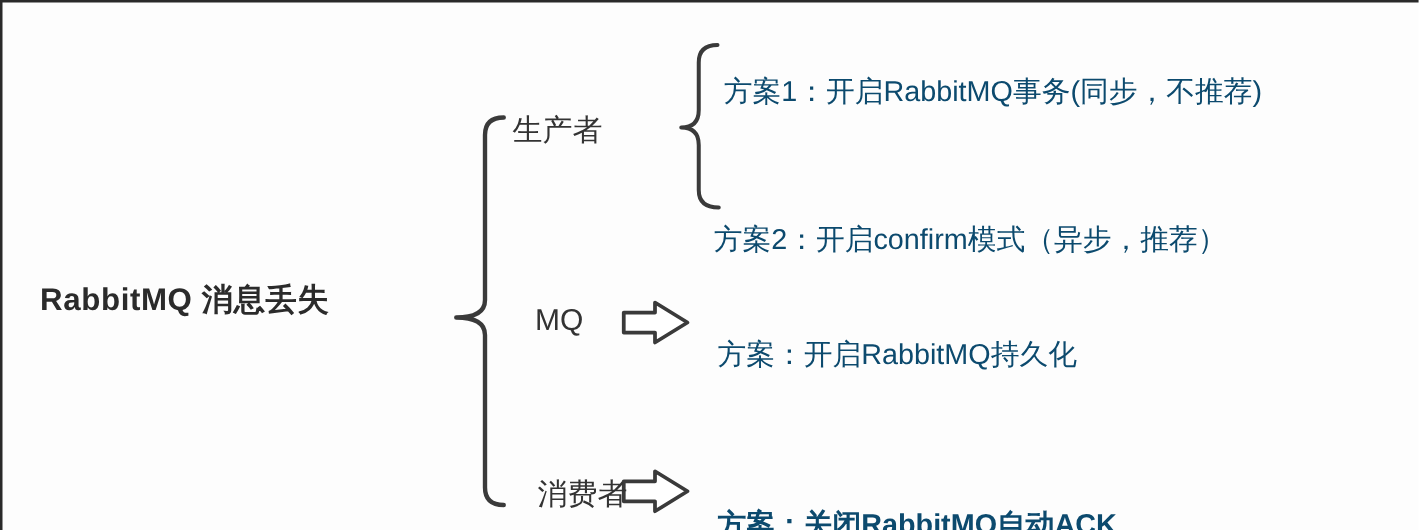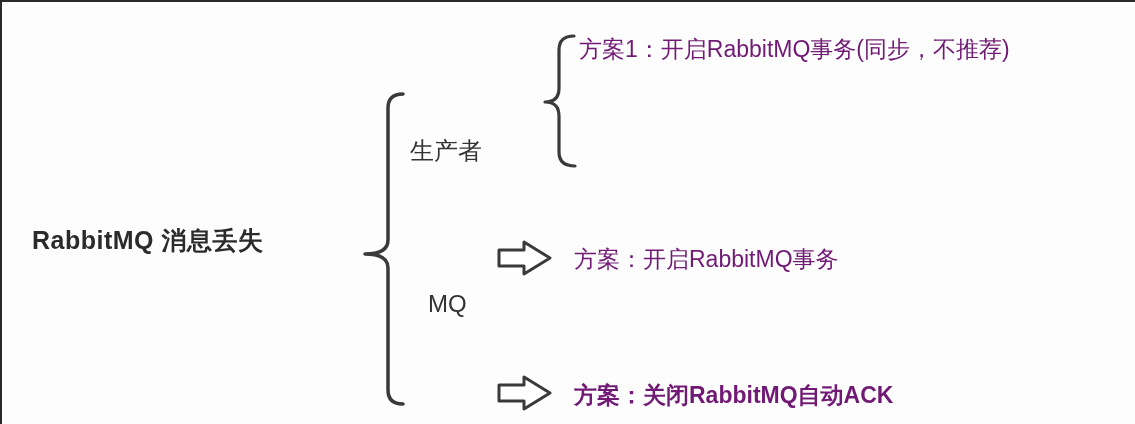--- a/index.html
+++ b/index.html
@@ -37,27 +37,27 @@
     font-weight: bold;
     color: #2b2b2b;
     line-height: 36px;
     letter-spacing: 0.5px;
   }
   .node-label {
     position: absolute;
     font-size: 24px;
     color: #333333;
     white-space: nowrap;
-    margin-top: 47px;
   }
   .solution-text {
     position: absolute;
     font-size: 23px;
-    color: #701a75;
+    color: #0c4a6e;
     white-space: nowrap;
+    margin-top: 24px;
   }
 </style>
 </head>
 <body>
 
 <div class="canvas">
 
   <svg class="svg-layer" viewBox="0 0 1135 424" xmlns="http://www.w3.org/2000/svg">
 
     <path d="M 401 92 Q 386 92 386 106 L 386 238 Q 386 252 363 252 Q 386 252 386 266 L 386 388 Q 386 402 401 402" fill="none" stroke="#3a3a3a" stroke-width="3.5" stroke-linecap="round" stroke-linejoin="round"></path>
@@ -68,20 +68,21 @@
 
     <path d="M 497 383 L 522 383 L 522 375 L 548 391 L 522 407 L 522 399 L 497 399 Z" fill="#ffffff" stroke="#3a3a3a" stroke-width="3" stroke-linejoin="round"></path>
   </svg>
 
   <div class="root-title">
     <div>RabbitMQ 消息丢失</div>
   </div>
 
   <div class="node-label" style="left:408px; top:86px;">生产者</div>
   <div class="solution-text" style="left:577px; top:32px;">方案1：开启RabbitMQ事务(同步，不推荐)</div>
+  <div class="solution-text" style="left:569px; top:150px;">方案2：开启confirm模式（异步，推荐）</div>
 
   <div class="node-label" style="left:426px; top:241px;">MQ</div>
-  <div class="solution-text" style="left:572px; top:242px;">方案：开启RabbitMQ事务</div>
+  <div class="solution-text" style="left:572px; top:242px;">方案：开启RabbitMQ持久化</div>
 
   <div class="node-label" style="left:428px; top:377px;">消费者</div>
   <div class="solution-text" style="left:572px; top:378px;font-weight:bold;">方案：关闭RabbitMQ自动ACK</div>
 
 </div>
 
 </body></html>

